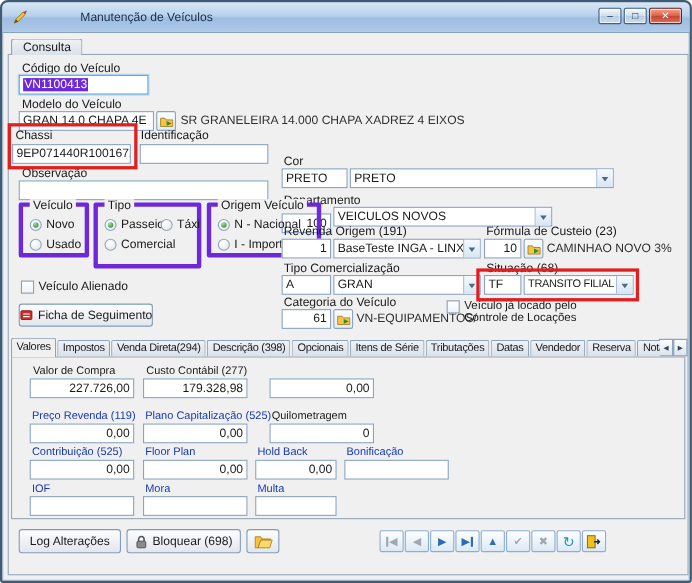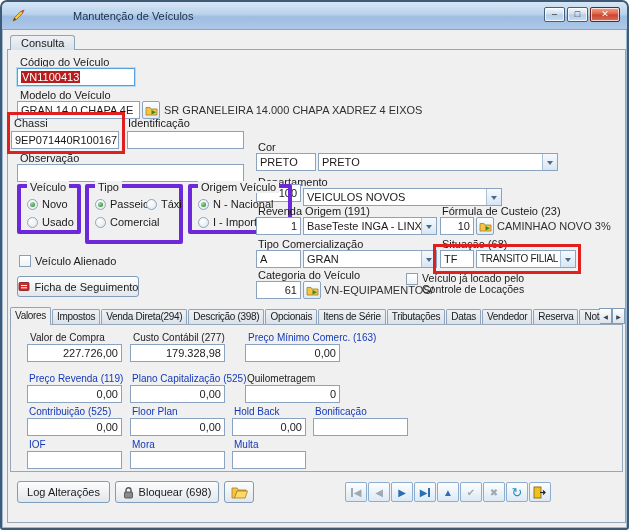--- a/index.html
+++ b/index.html
@@ -31,21 +31,21 @@
 
   .page { position:absolute; left:5px; top:47px; width:619px; height:474px;
           border:1px solid #96a7b7; background:#f0f0f0; }
 
   .lbl { position:absolute; white-space:nowrap; }
   .blue { color:#1538b8; }
   .tb { position:absolute; height:18px; background:#fff; border:1px solid #89a3c1;
         padding:1px 3px; line-height:14px; overflow:hidden; white-space:nowrap; }
   .num { text-align:right; }
   .focus { border-color:#56a0e0; box-shadow:0 0 0 1px #b5dcf5; }
-  .sel { background:#b91c1c; color:#fff; padding:0 1px; }
+  .sel { background:#6d28d9; color:#fff; padding:0 1px; }
   .gray-desc { position:absolute; color:#303030; white-space:nowrap; }
 
   .dd { position:absolute; height:18px; background:#fff; border:1px solid #89a3c1;
         display:flex; align-items:stretch; }
   .dd-text { flex:1; padding:1px 3px; line-height:14px; overflow:hidden; white-space:nowrap; }
   .dd-btn { width:15px; border-left:1px solid #a8c0d8;
             background:linear-gradient(#f5f9fd,#d8e6f3); display:flex; align-items:center; justify-content:center; }
   .dd-btn::after { content:''; border:3px solid transparent; border-top:4px solid #4a6a8a; margin-top:4px; }
 
   .browse { position:absolute; width:18px; height:18px; border:1px solid #89a3c1; border-radius:2px;
@@ -142,21 +142,21 @@
   <div class="tb" style="left:15px; top:162px; width:227px;"></div>
 
   <div class="lbl" style="left:256px; top:139px;">Cor</div>
   <div class="tb" style="left:254px; top:151px; width:60px;">PRETO</div>
   <div class="dd" style="left:316px; top:151px; width:240px;">
     <span class="dd-text">PRETO</span>
     <span class="dd-btn"></span>
   </div>
 
   <div class="lbl" style="left:256px; top:174px;">Departamento</div>
-  <div class="tb num" style="left:254px; top:182px; width:45px;">100</div>
+  <div class="tb num" style="left:254px; top:192px; width:45px;">100</div>
   <div class="dd" style="left:301px; top:186px; width:199px;">
     <span class="dd-text">VEICULOS NOVOS</span>
     <span class="dd-btn"></span>
   </div>
 
   <div class="gb" style="left:15px; top:182px; width:64px; height:50px;">
     <div class="gb-title">Veículo</div>
     <div class="opt" style="left:6px; top:10px;">
       <span class="radio on"></span>
       <span>Novo</span>
@@ -278,21 +278,20 @@
     <div class="spin">◀</div>
     <div class="spin">▶</div>
   </div>
 
   <div class="dpage"></div>
 
   <div class="vlbl" style="left:28px; top:330px;">Valor de Compra</div>
   <div class="tb num" style="left:25px; top:342px; width:95px;">227.726,00</div>
   <div class="vlbl" style="left:131px; top:330px;">Custo Contábil (277)</div>
   <div class="tb num" style="left:128px; top:342px; width:95px;">179.328,98</div>
-  <div class="vlbl blue" style="left:246px; top:330px;">Preço Mínimo Comerc. (163)</div>
   <div class="tb num" style="left:243px; top:342px; width:95px;">0,00</div>
 
   <div class="vlbl blue" style="left:27px; top:371px;">Preço Revenda (119)</div>
   <div class="tb num" style="left:25px; top:383px; width:95px;">0,00</div>
   <div class="vlbl blue" style="left:130px; top:371px;">Plano Capitalização (525)</div>
   <div class="tb num" style="left:128px; top:383px; width:95px;">0,00</div>
   <div class="vlbl" style="left:245px; top:371px;">Quilometragem</div>
   <div class="tb num" style="left:243px; top:383px; width:95px;">0</div>
 
   <div class="vlbl blue" style="left:27px; top:404px;">Contribuição (525)</div>

